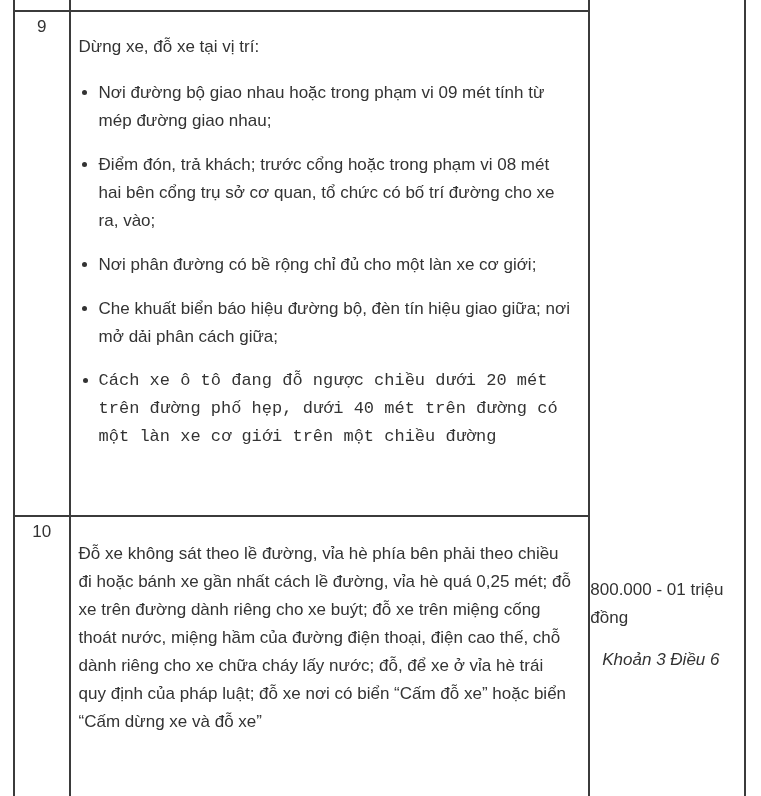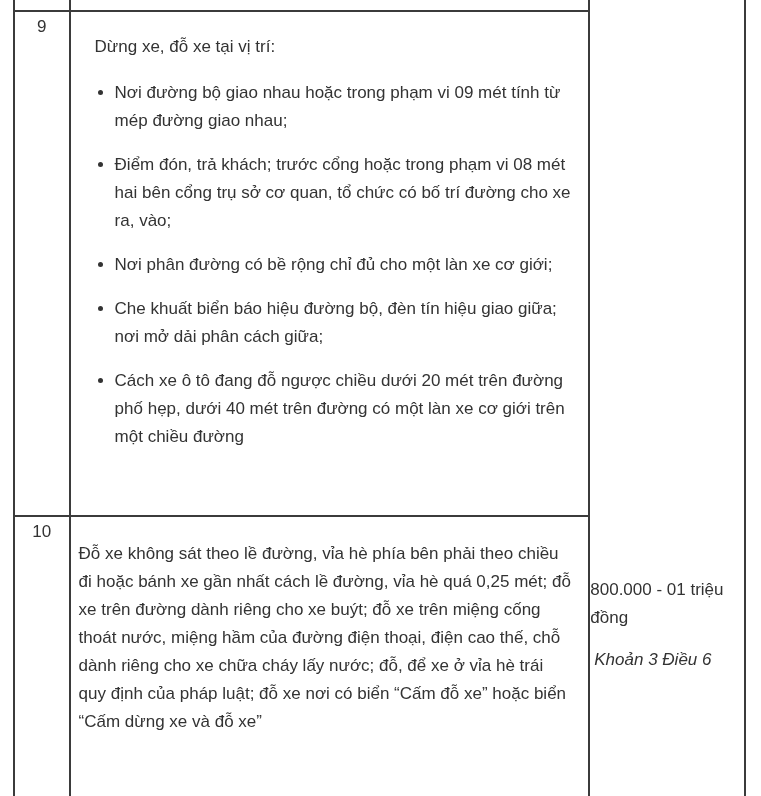--- a/index.html
+++ b/index.html
@@ -40,39 +40,39 @@
 
   
   tr.row-sliver td { height: 10px; padding: 0; }
 
   
   tr.row-9 td, tr.row-10 td { border-top: 2px solid #3b3b3b; }
 
   tr.row-9 { height: 505px; }
   tr.row-10 { height: 352px; }
 
-  td.desc-9 { padding: 21px 12px 12px 24px; }
+  td.desc-9 { padding: 21px 12px 12px 8px; }
   td.desc-10 { padding: 23px 16px 12px 8px; }
 
   .intro { margin: 0; }
   ul.bullets {
     margin: 18px 0 0 0;
     padding: 0 0 0 20px;
     list-style: disc outside;
   }
   ul.bullets li { margin: 0 0 16px 0; }
-  ul.bullets li:last-child { margin-bottom: 8px; }
+  ul.bullets li:last-child { margin-bottom: 8px; font-family: Liberation Mono, monospace; }
 
   .desc-text { margin: 0; }
 
   
   td.col-pen { border-top: none; border-bottom: none; padding: 0 8px 0 10px; }
   .penalty-block { margin-top: 576px; }
   .penalty-amount { margin: 0; }
-  .legal-ref { margin: 14px 0 0 4px; font-style: italic; }
+  .legal-ref { margin: 14px 0 0 12px; font-style: italic; }
 </style>
 </head>
 <body>
 
 <div class="page">
   <table class="vtable">
     <tbody>
         <tr class="row-sliver">
       <td class="col-num"></td>
       <td class="col-desc"></td>

